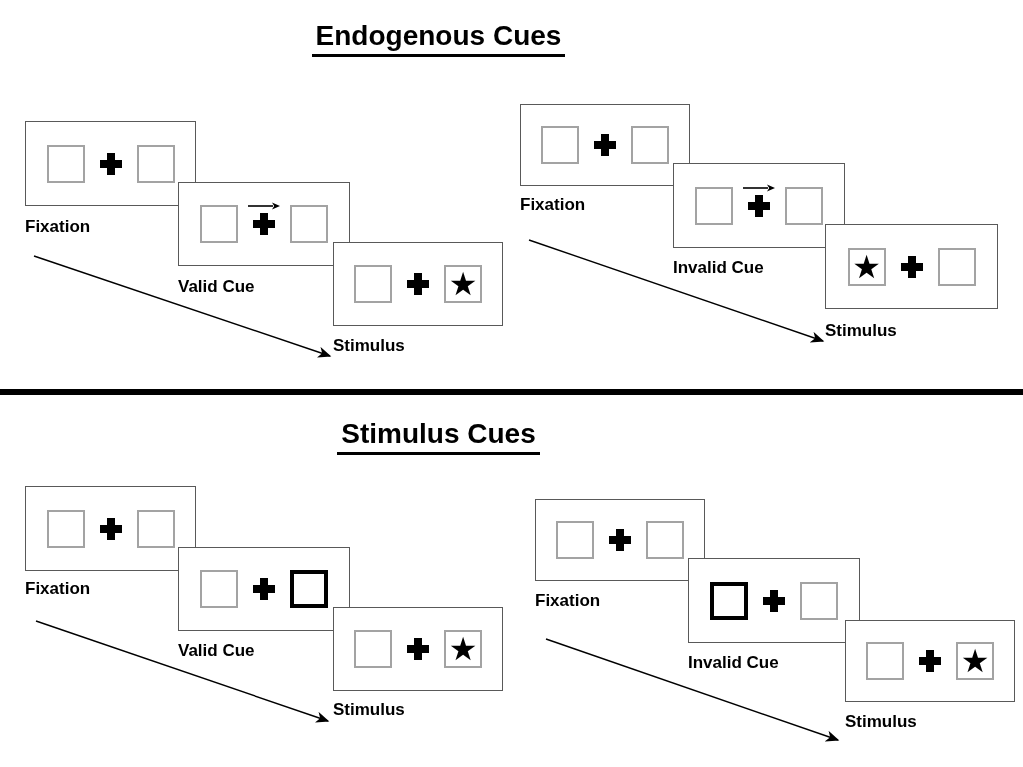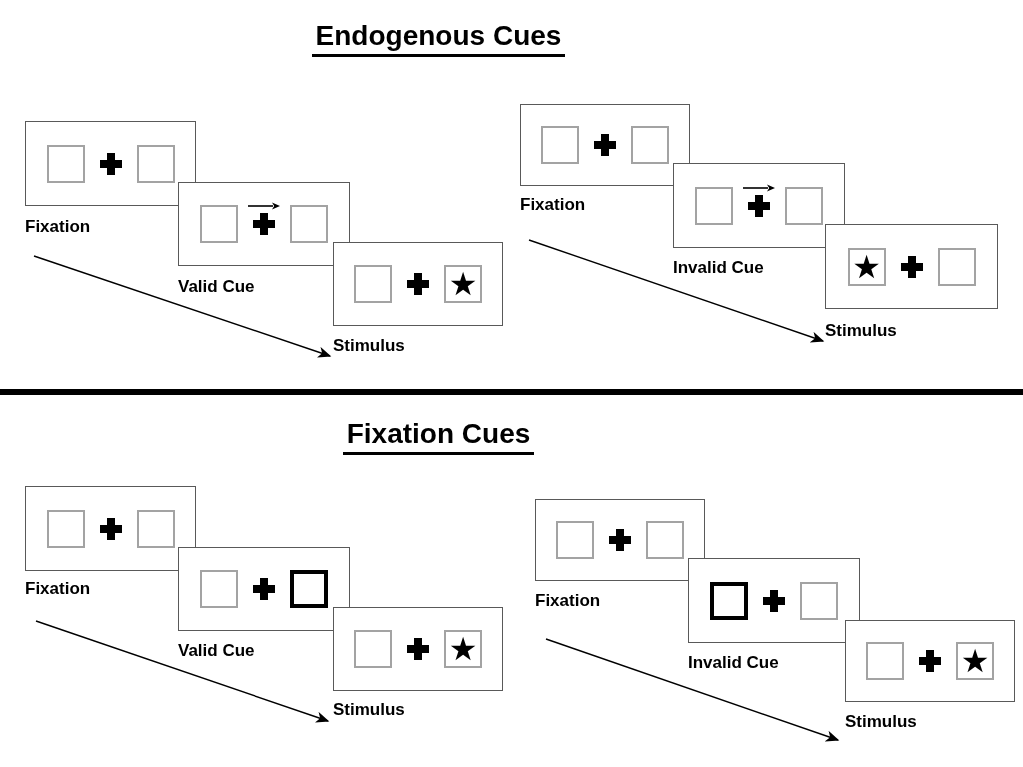--- a/index.html
+++ b/index.html
@@ -39,21 +39,21 @@
     <line x1="529" y1="240" x2="823" y2="341" stroke="#000" stroke-width="1.4" marker-end="url(#ah)"></line>
     <line x1="36" y1="621" x2="328" y2="721" stroke="#000" stroke-width="1.4" marker-end="url(#ah)"></line>
     <line x1="546" y1="639" x2="838" y2="740" stroke="#000" stroke-width="1.4" marker-end="url(#ah)"></line>
   </svg>
 
   <div class="section-title" style="top:20px;">
     <span>Endogenous Cues</span>
   </div>
   <div class="divider" style="top:389px;"></div>
   <div class="section-title" style="top:418px;">
-    <span>Fixation Cues</span>
+    <span>Stimulus Cues</span>
   </div>
 
   <div class="panel z1" style="left:25px;top:121px;width:171px;height:85px;">
     <div class="box">
         <span class="glyph"></span>
       </div>
     <div class="cross-stack">
         <span class="plus"></span>
       </div>
     <div class="box">

